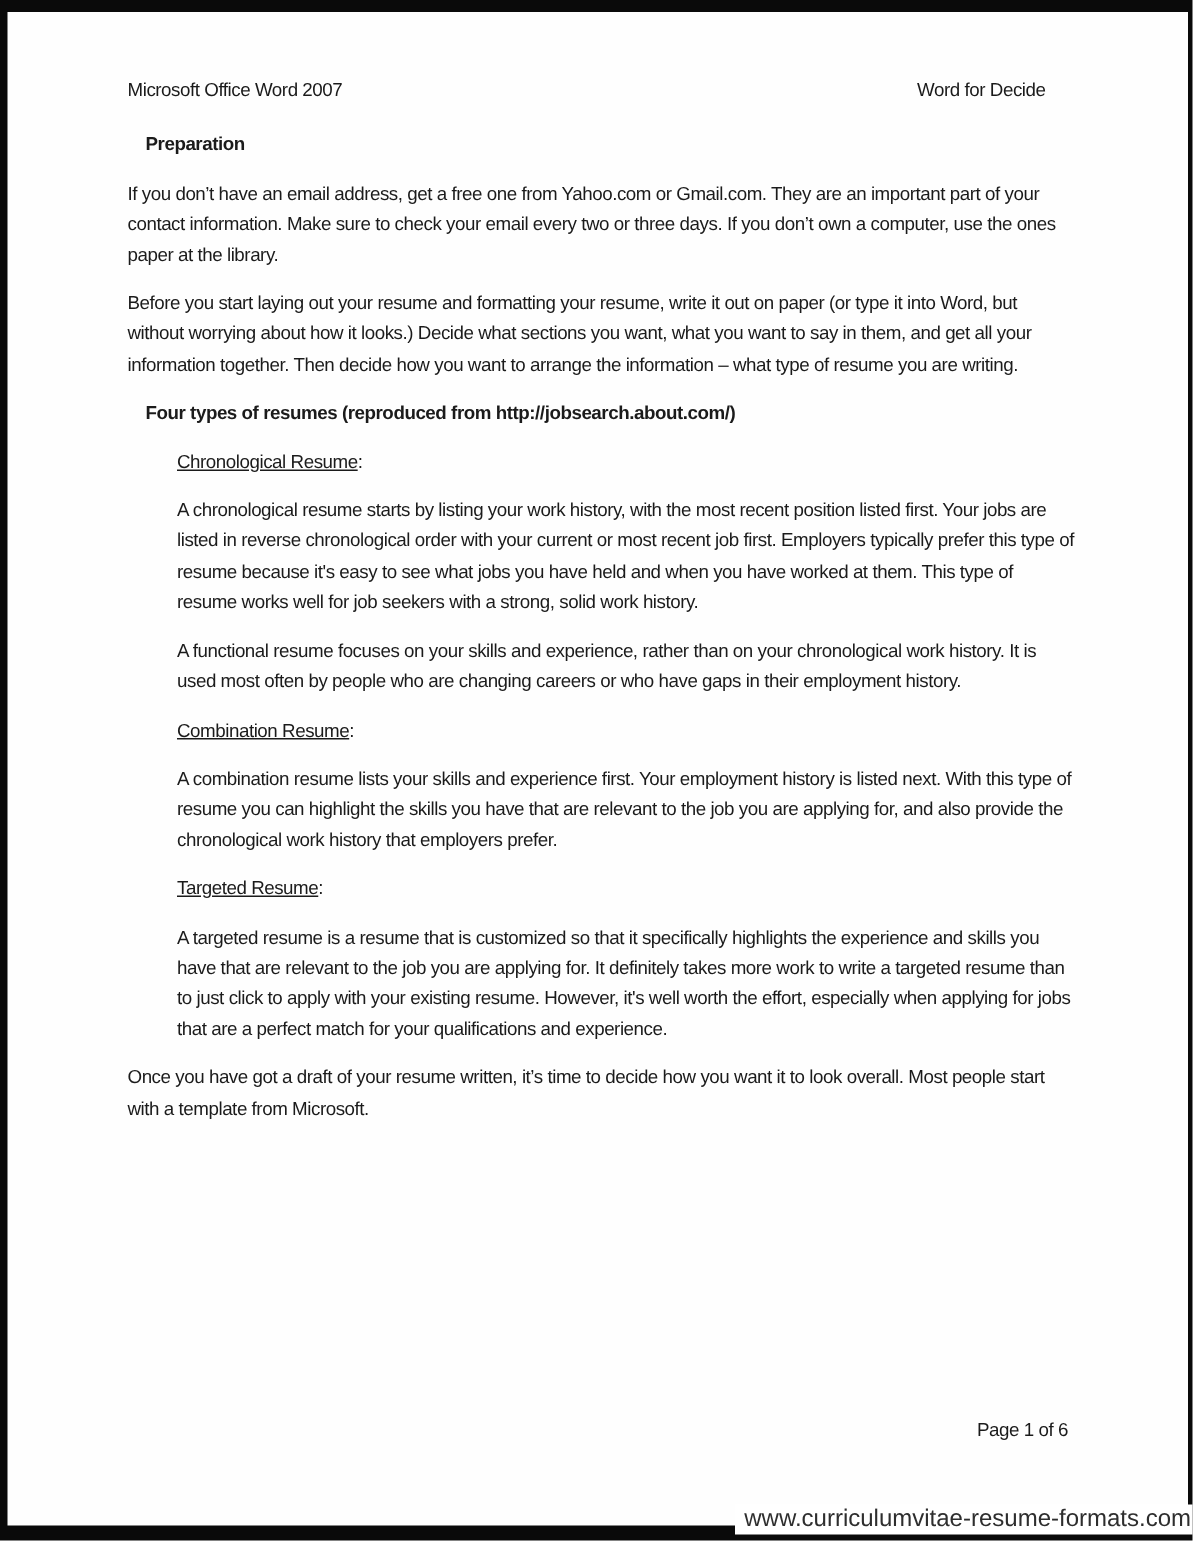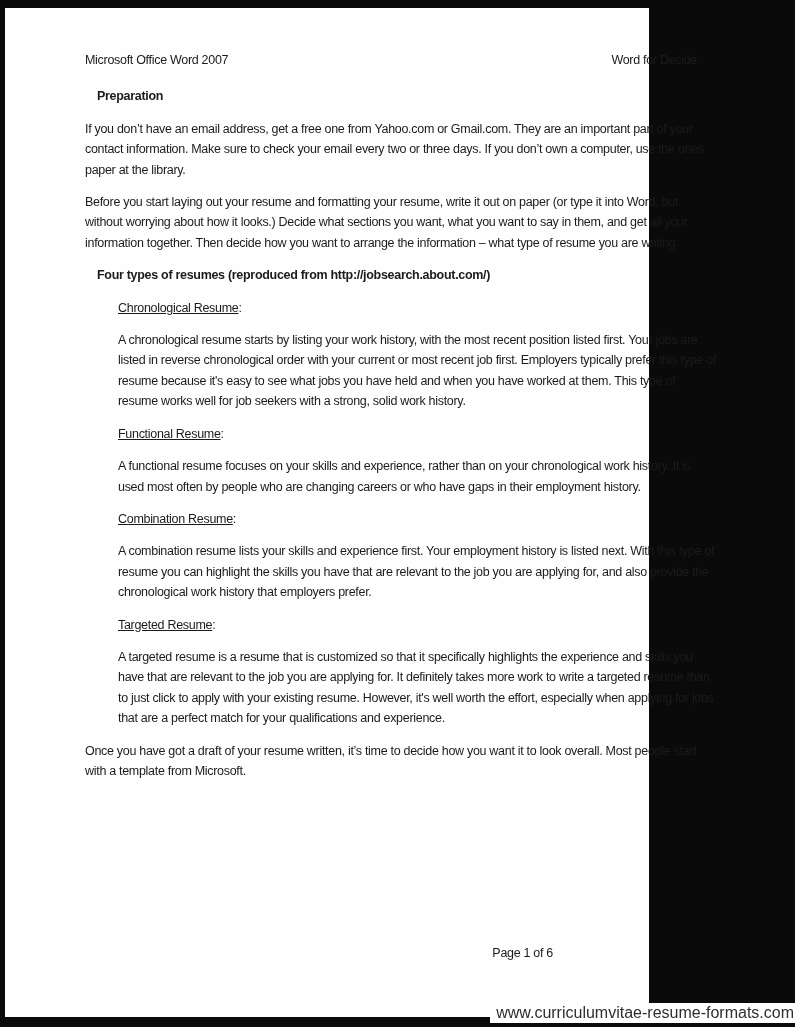--- a/index.html
+++ b/index.html
@@ -9,21 +9,21 @@
     position: relative;
     background: #0a0a0a;
     overflow: hidden;
     font-family: "Liberation Sans", "DejaVu Sans", sans-serif;
     color: #1b1b1b;
   }
   .page {
     position: absolute;
     left: 5px;
     top: 8px;
-    width: 644px;
+    width: 787px;
     height: 1009px;
     background: #fefefe;
   }
   .content {
     position: absolute;
     left: 80px;
     top: 42px;
     width: 632px;
     font-size: 12.5px;
     letter-spacing: -0.3px;
@@ -50,21 +50,21 @@
   .type-name { text-decoration: underline; }
   ol.steps {
     margin: 0 0 12px 0;
     padding-left: 33px;
     line-height: 20.4px;
   }
   ol.steps li { padding-left: 9px; }
   .page-num {
     position: absolute;
     top: 938px;
-    right: 96px;
+    right: 80px;
     font-size: 12.5px;
     letter-spacing: -0.3px;
     color: #1b1b1b;
   }
   .watermark {
     position: absolute;
     right: 0;
     bottom: 4px;
     background: #ffffff;
     padding: 1px 1px 1px 6px;
@@ -94,23 +94,20 @@
     <div class="h">Four types of resumes (reproduced from http://jobsearch.about.com/)</div>
 
     <div>
       <div class="type-heading">
         <span class="type-name">Chronological Resume</span><span>:</span>
       </div>
       <p class="indent">A chronological resume starts by listing your work history, with the most recent position listed first. Your jobs are listed in reverse chronological order with your current or most recent job first. Employers typically prefer this type of resume because it's easy to see what jobs you have held and when you have worked at them. This type of resume works well for job seekers with a strong, solid work history.</p>
     </div>
 
     <div>
-      <div class="type-heading">
-        <span class="type-name">Functional Resume</span><span>:</span>
-      </div>
       <p class="indent">A functional resume focuses on your skills and experience, rather than on your chronological work history. It is used most often by people who are changing careers or who have gaps in their employment history.</p>
     </div>
 
     <div>
       <div class="type-heading">
         <span class="type-name">Combination Resume</span><span>:</span>
       </div>
       <p class="indent">A combination resume lists your skills and experience first. Your employment history is listed next. With this type of resume you can highlight the skills you have that are relevant to the job you are applying for, and also provide the chronological work history that employers prefer.</p>
     </div>
 

